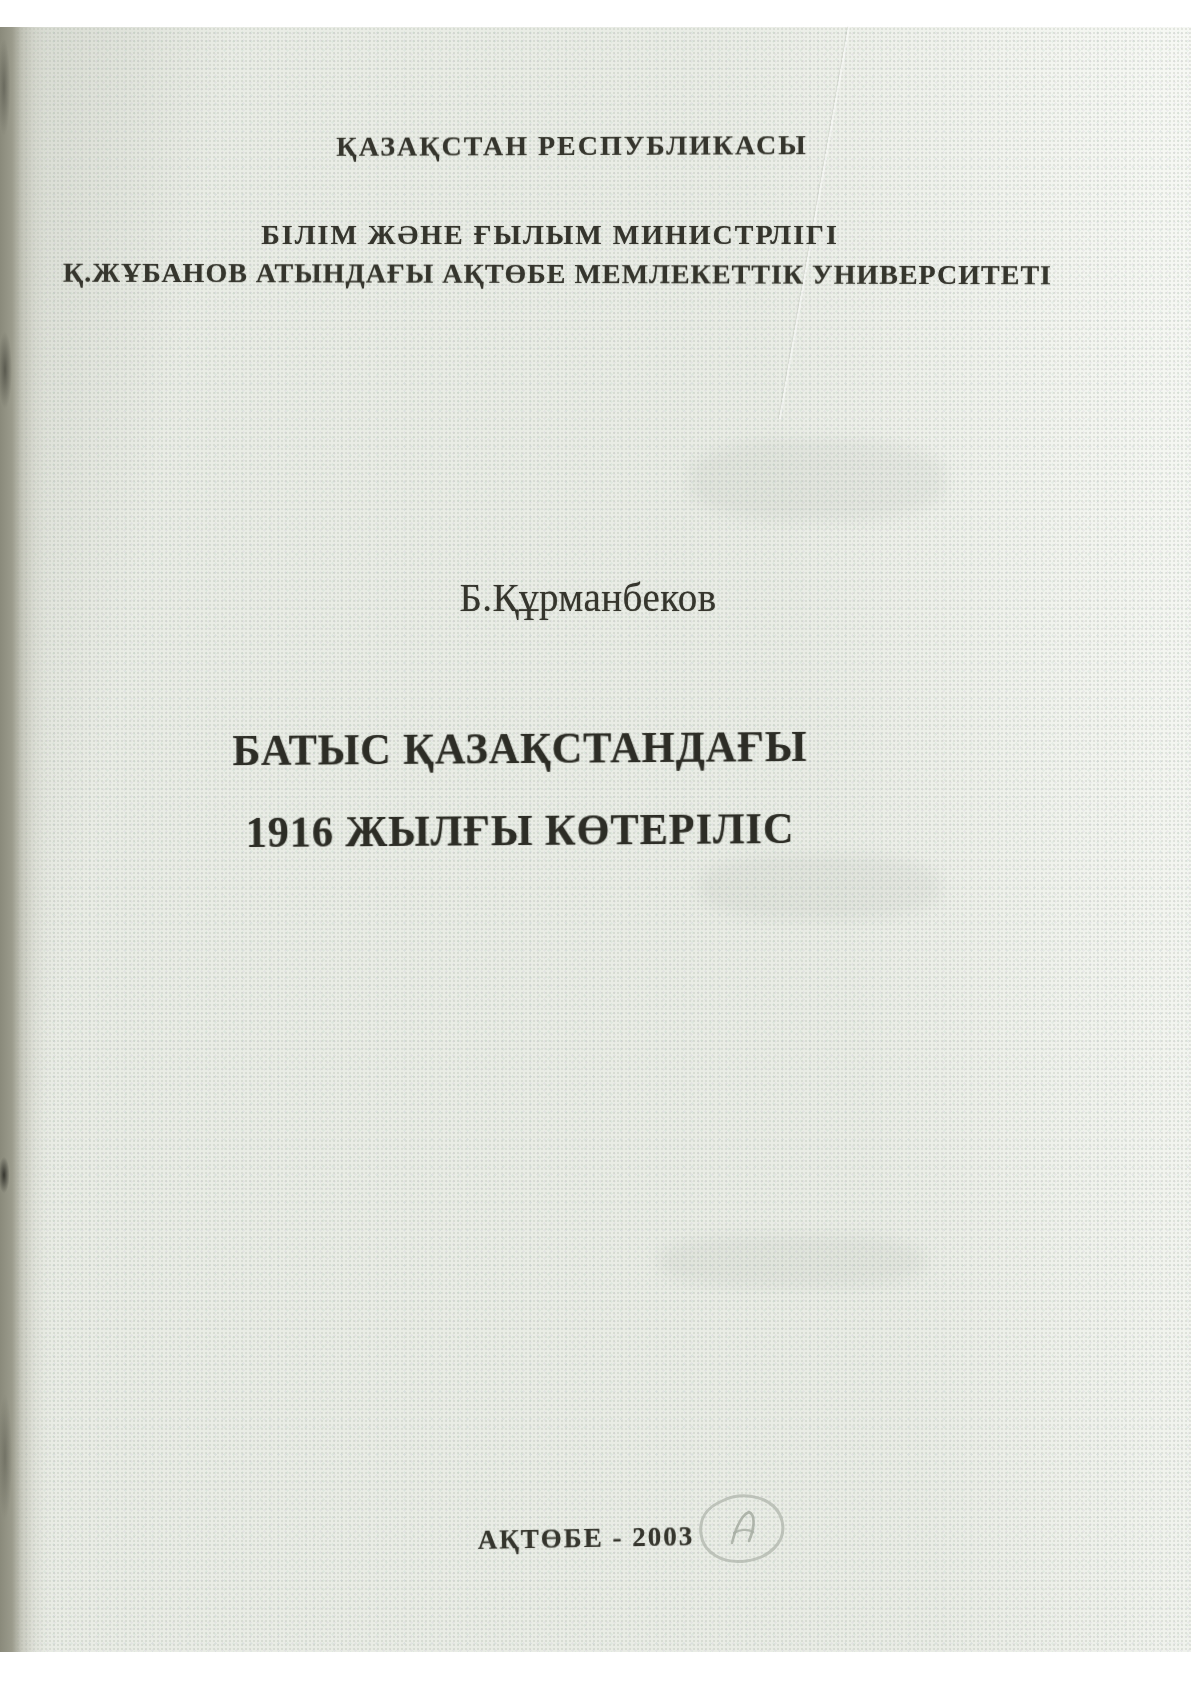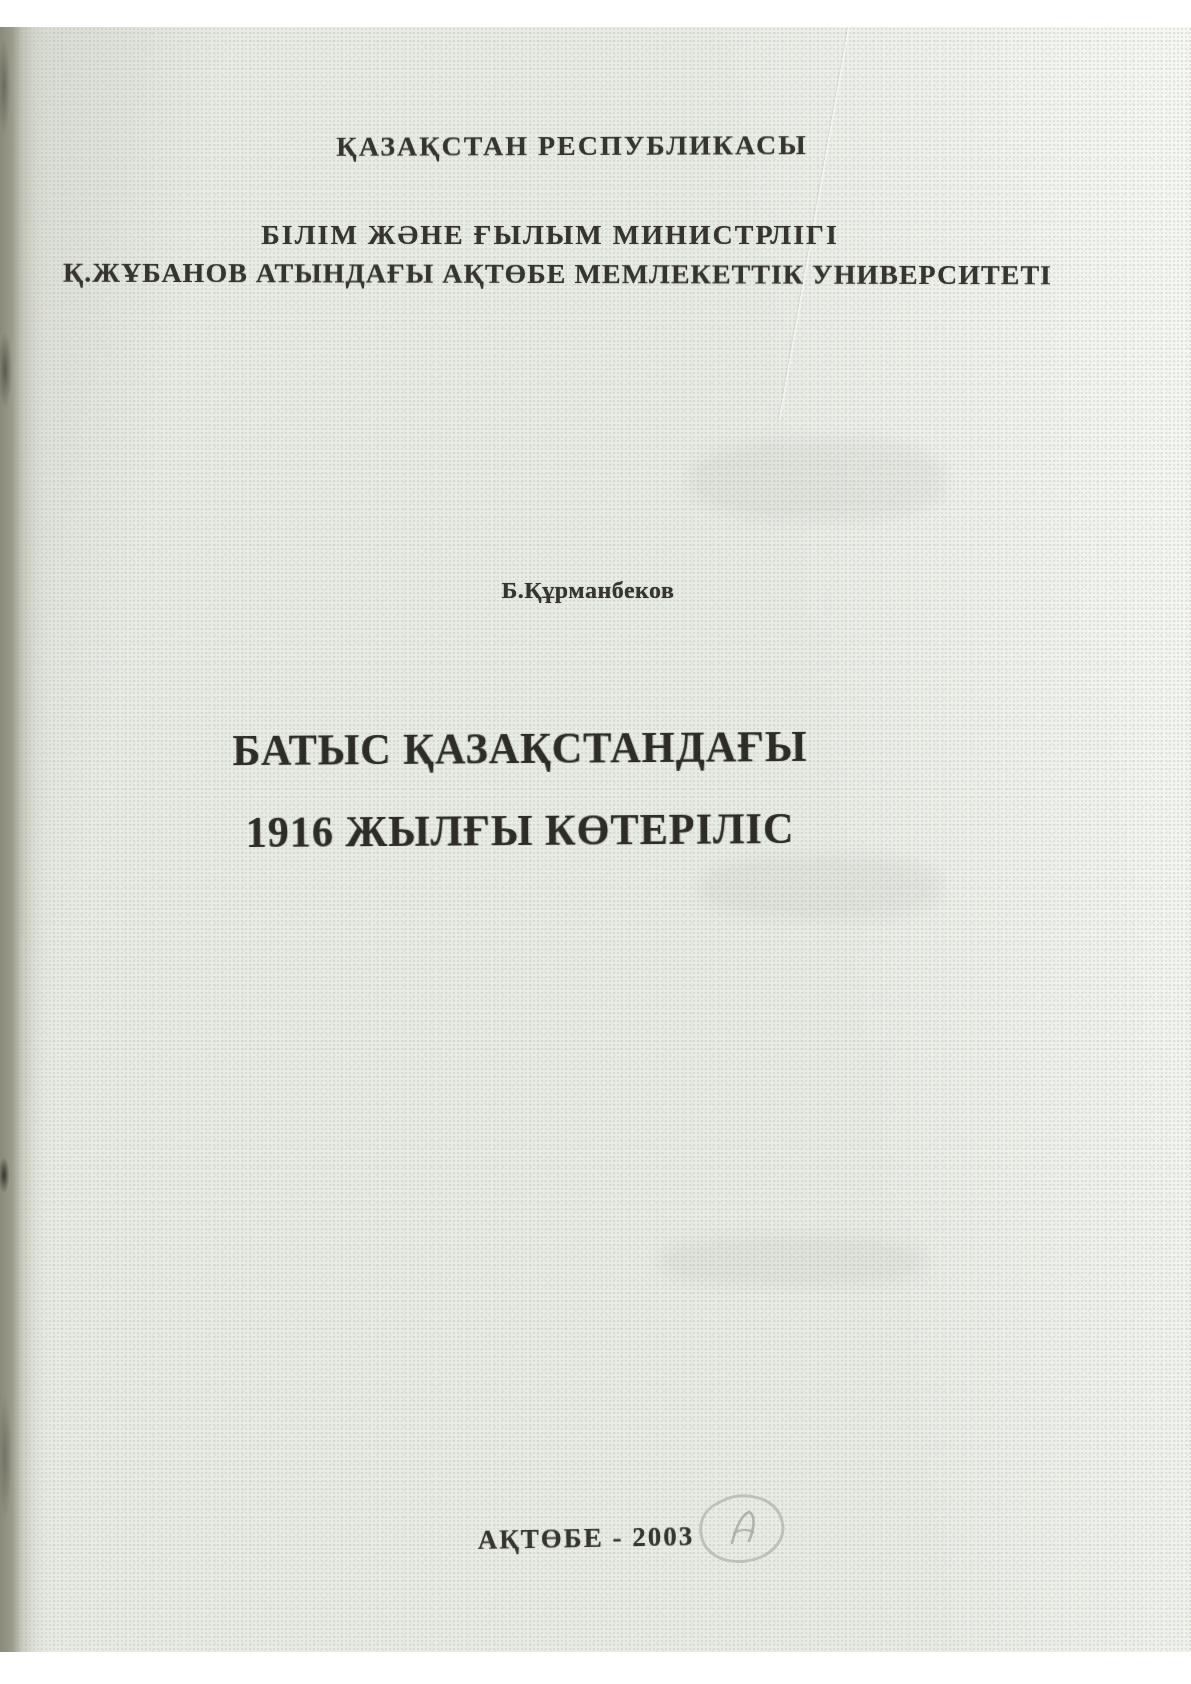--- a/index.html
+++ b/index.html
@@ -62,22 +62,22 @@
     font-weight: 700;
     font-size: 28px;
     letter-spacing: 2px;
     text-shadow: 0 0 1px rgba(58,58,46,0.55);
   }
   .hdr-1 { top: 105px; left: 12px;  width: 1120px; transform: rotate(-0.2deg); }
   .hdr-2 { top: 165px; left: 0;     width: 1100px; margin-top: 29px; }
   .hdr-3 { top: 233px; left: 0;     width: 1115px; letter-spacing: 1px; transform: rotate(0.15deg); }
   .author {
     top: 551px; left: 88px; width: 1000px;
-    font-size: 24px;
-    font-weight: 700;
+    font-size: 39px;
+    font-weight: 400;
     letter-spacing: 0.5px;
     text-shadow: 0 0 1px rgba(58,58,46,0.7);
   }
   .title-line {
     font-weight: 700;
     font-size: 45px;
     letter-spacing: 1px;
     color: #2d2d26;
     text-shadow: 0 0 1px rgba(40,40,32,0.6);
   }

